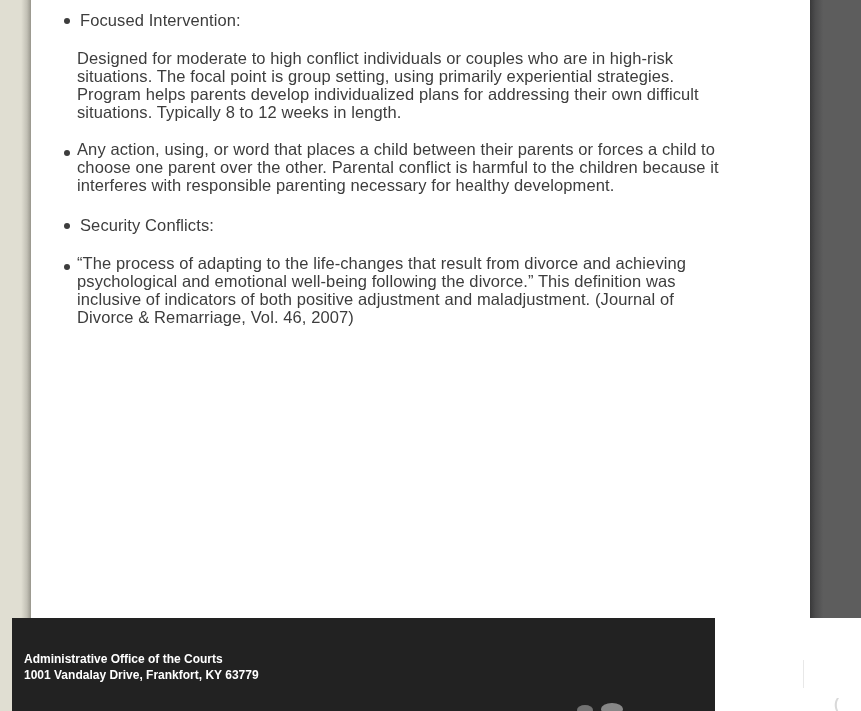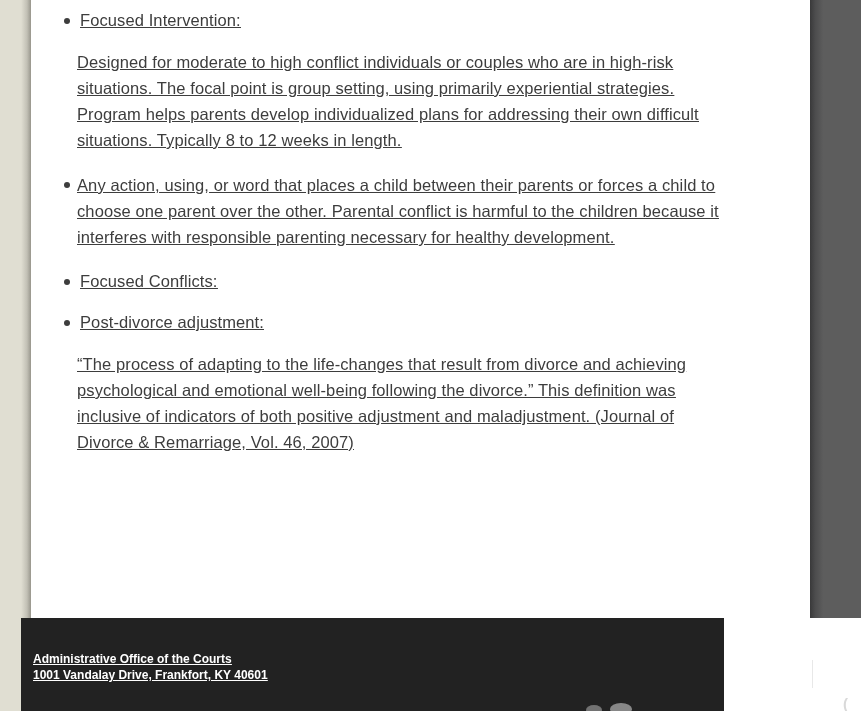--- a/index.html
+++ b/index.html
@@ -1,15 +1,15 @@
 <!DOCTYPE html>
 <html><head>
 <meta charset="utf-8">
 <style>
-  * { margin:0; padding:0; box-sizing:border-box;text-decoration:underline; }
+  * { margin:0; padding:0; box-sizing:border-box; }
   html,body { width:861px; height:711px; }
   body {
     position:relative;
     overflow:hidden;
     background:#ffffff;
     font-family:"Liberation Sans", sans-serif;
     color:#3d3d3d;
   }
   
   .left-strip{
@@ -29,25 +29,25 @@
   .dot{
     flex:none; width:6px; height:6px; border-radius:50%;
     background:#3d3d3d; margin-top:10px;
   }
   .item-text{ margin-left:10px; }
   .item-label{
     font-size:16.5px; line-height:25px; margin-bottom:16px;
     letter-spacing:0.1px;
   }
   .item-body{
-    font-size:16.5px; line-height:26px; margin-bottom:19px; margin-left:-3px;
+    font-size:16.5px; line-height:18px; margin-bottom:19px; margin-left:-3px;
     white-space:pre; letter-spacing:0.1px;
   }
   .footer{
-    position:absolute; left:21px; top:618px; width:703px; height:93px;
+    position:absolute; left:12px; top:618px; width:703px; height:93px;
     background:#222222; color:#ffffff;
   }
   .footer-contact{
     position:absolute; left:12px; top:33px;
     font-size:12px; font-weight:bold; line-height:16px;
   }
   .footer-link{
     position:absolute; top:53px; font-size:18px; color:#ffffff;
     text-decoration:none; font-weight:bold; line-height:28px; white-space:nowrap;
     cursor:pointer;
@@ -90,41 +90,40 @@
     <div class="item-text">
       <div class="item-body">Any action, using, or word that places a child between their parents or forces a child to
 choose one parent over the other. Parental conflict is harmful to the children because it
 interferes with responsible parenting necessary for healthy development.</div>
     </div>
   </div>
 
   <div class="bullet-item">
     <span class="dot"></span>
     <div class="item-text">
-      <div class="item-label">Focused Conflicts:</div>
+      <div class="item-label">Security Conflicts:</div>
     </div>
   </div>
 
   <div class="bullet-item">
     <span class="dot"></span>
     <div class="item-text">
-      <div class="item-label">Post-divorce adjustment:</div>
       <div class="item-body">“The process of adapting to the life-changes that result from divorce and achieving
 psychological and emotional well-being following the divorce.” This definition was
 inclusive of indicators of both positive adjustment and maladjustment. (Journal of
 Divorce &amp; Remarriage, Vol. 46, 2007)</div>
     </div>
   </div>
 
 </div>
 
 <div class="footer">
   <div class="footer-contact">
     <div>Administrative Office of the Courts</div>
-    <div>1001 Vandalay Drive, Frankfort, KY 40601</div>
+    <div>1001 Vandalay Drive, Frankfort, KY 63779</div>
   </div>
 
   <a class="footer-link link-privacy">Privacy</a>
   <span class="footer-divider"></span>
   <a class="footer-link link-security">Security</a>
 
   <span class="copyright-partial">(</span>
   <span class="logo-blob blob-a"></span>
   <span class="logo-blob blob-b"></span>
 </div>

